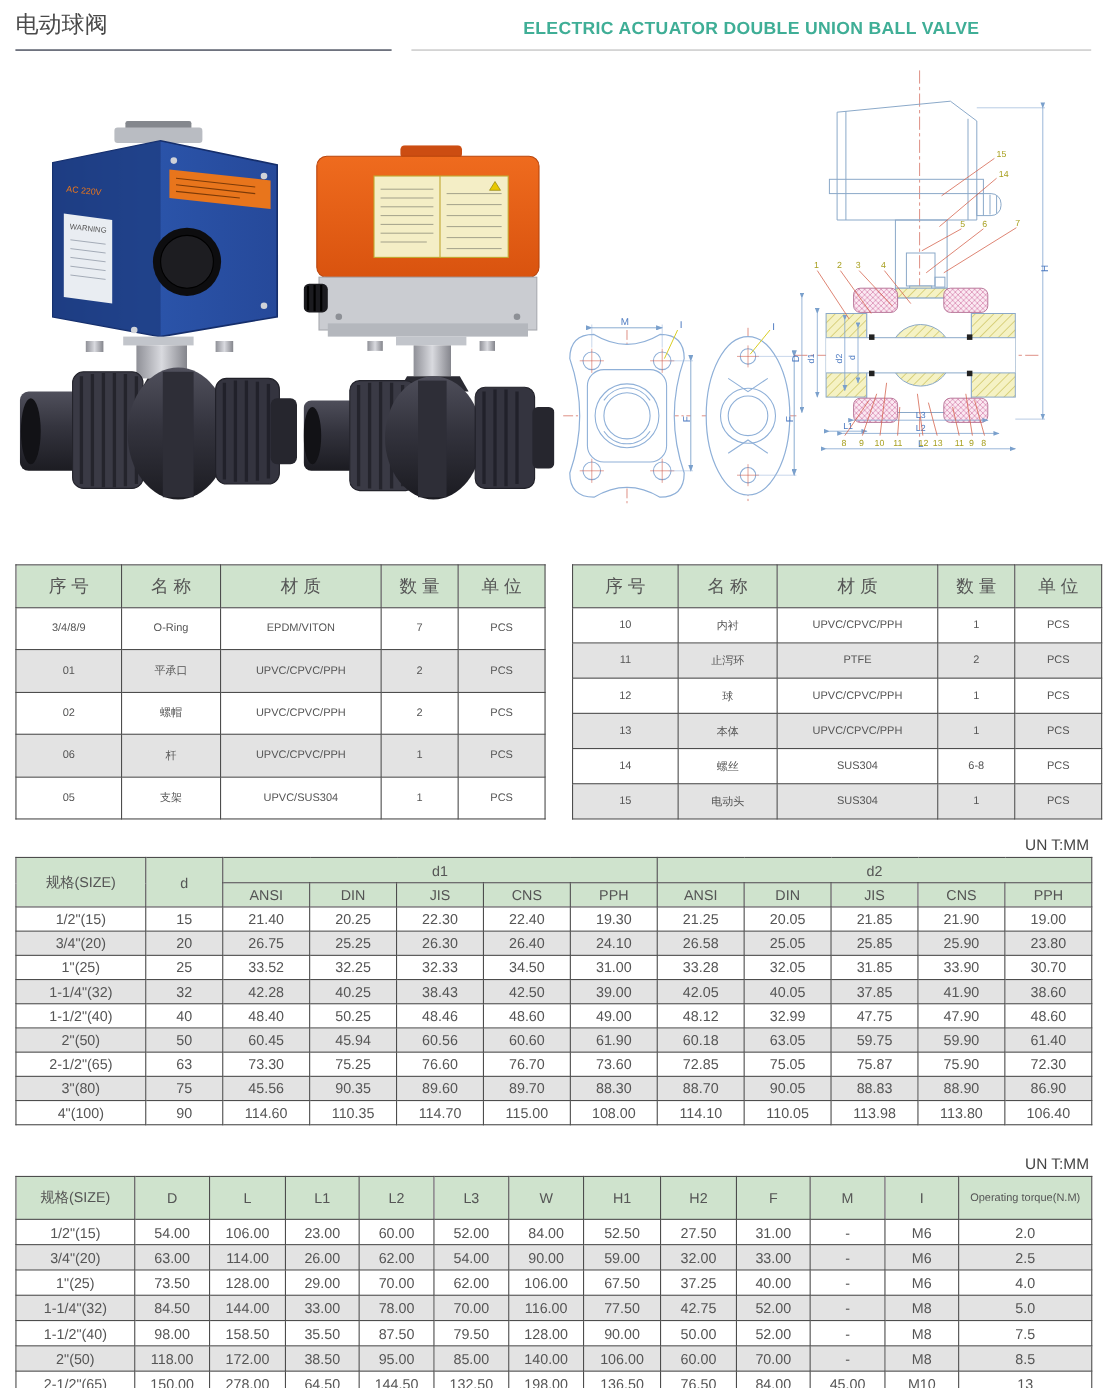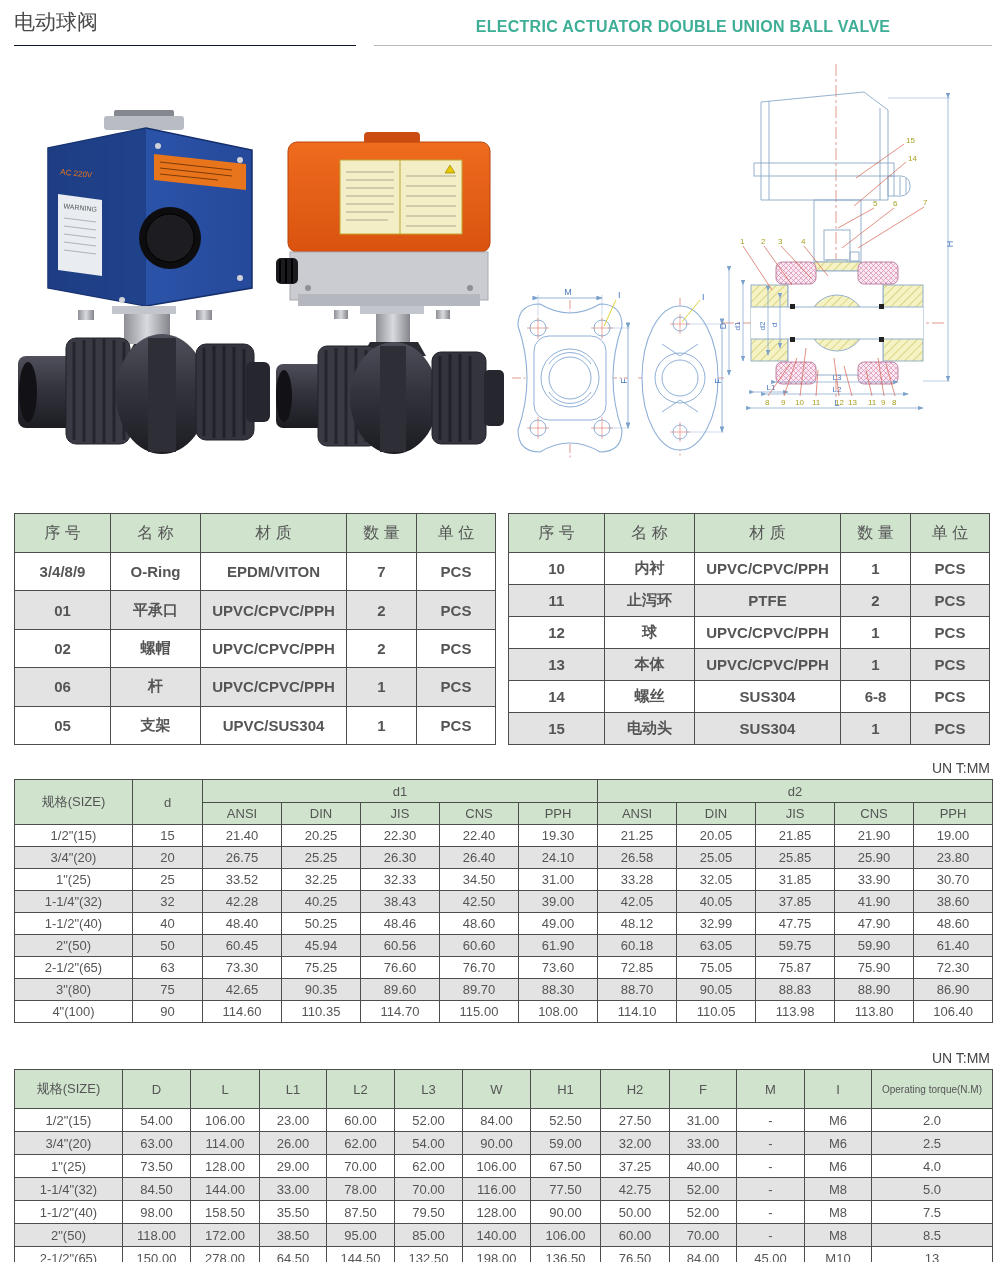--- a/index.html
+++ b/index.html
@@ -18,24 +18,24 @@
   #fig-flange-front{left:508px;top:240px;}
   #fig-flange-side{left:636px;top:246px;}
   #fig-section{left:716px;top:2px;}
   
   table{border-collapse:collapse;table-layout:fixed;}
   th,td{border:1px solid #4d4d4d;text-align:center;vertical-align:middle;
         white-space:nowrap;overflow:hidden;font-weight:normal;color:#555;}
   tbody tr:nth-child(even) td{background:#e3e3e3;}
   thead th{background:#cfe3cd;}
   
-  .parts-row{display:flex;gap:12px;padding:0 14px;}
+  .parts-row{display:flex;gap:24px;padding:0 14px;}
   .parts-table{width:481px;}
   .parts-table th{height:36px;font-size:16px;}
-  .parts-table td{height:29px;font-size:15px;font-weight:bold;}
+  .parts-table td{height:29px;font-size:10px;}
   
   .unit-note{text-align:right;padding:15px 16px 3px 0;font-size:14px;color:#444;}
   .unit-note.second{padding-top:27px;}
   .dim-table{margin:0 14px;width:978px;}
   .dim-table th{font-size:13px;}
   .dim-table td{font-size:13px;}
   #dim1-table tr.grp th{height:20px;}
   #dim1-table tr.sub th{height:19px;}
   #dim1-table td{height:19px;}
   #dim2-table th{height:36px;}
@@ -661,21 +661,21 @@
           <td>73.60</td>
           <td>72.85</td>
           <td>75.05</td>
           <td>75.87</td>
           <td>75.90</td>
           <td>72.30</td>
         </tr>
         <tr>
           <td>3"(80)</td>
           <td>75</td>
-          <td>42.65</td>
+          <td>45.56</td>
           <td>90.35</td>
           <td>89.60</td>
           <td>89.70</td>
           <td>88.30</td>
           <td>88.70</td>
           <td>90.05</td>
           <td>88.83</td>
           <td>88.90</td>
           <td>86.90</td>
         </tr>

